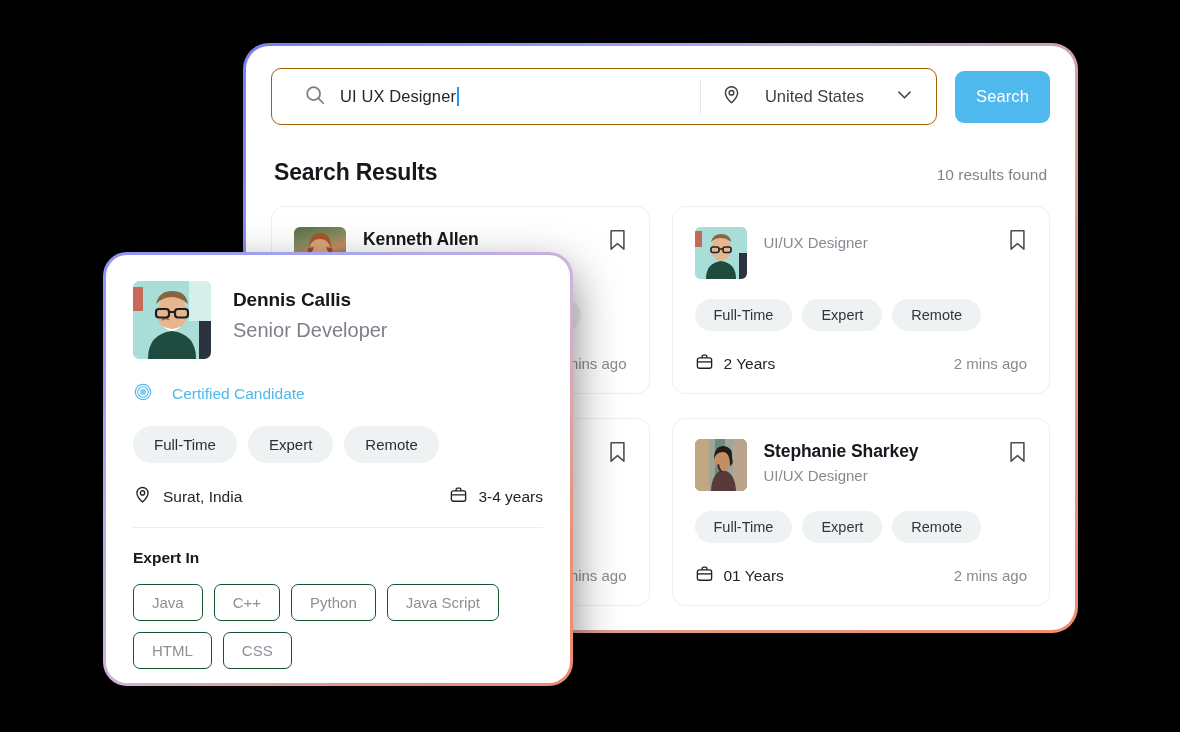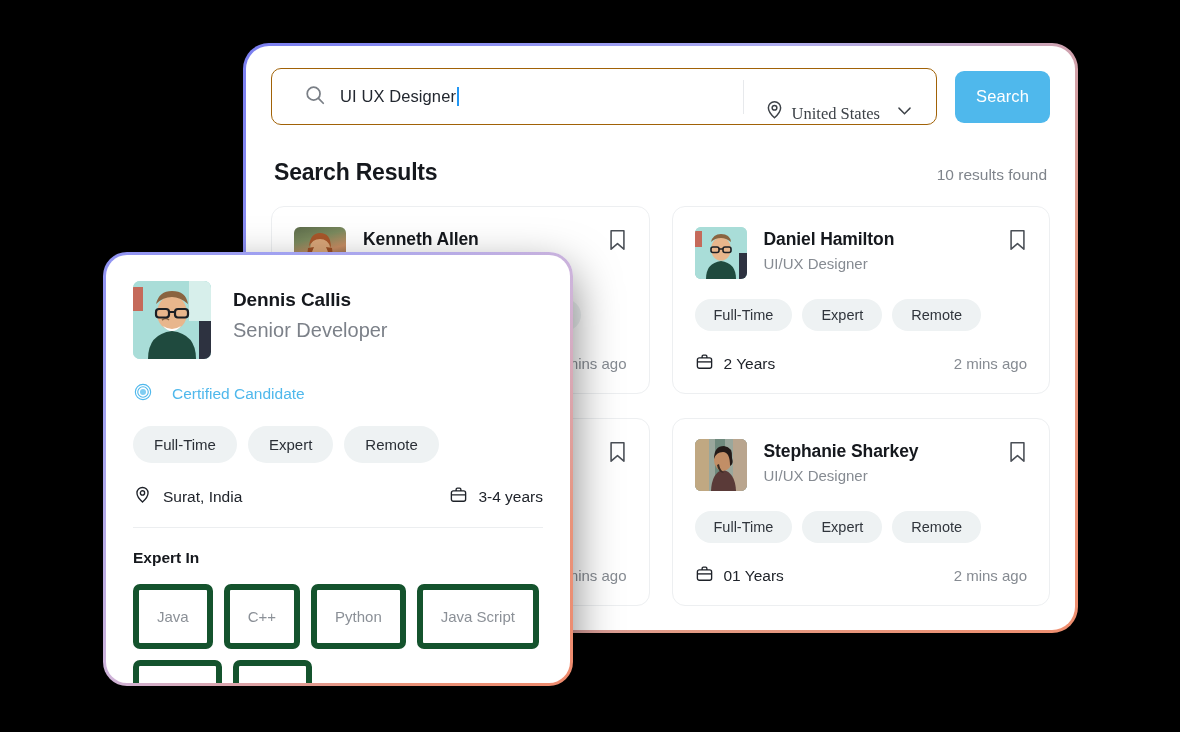--- a/index.html
+++ b/index.html
@@ -57,22 +57,22 @@
     letter-spacing: .1px;
   }
   .caret {
     display: inline-block;
     width: 2px; height: 19px;
     background: #2196f3;
     margin-left: 1px;
   }
   .vdiv { width: 1px; height: 34px; background: #e7e9ec; }
   .loc-group {
-    display: flex; align-items: flex-end; gap: 7px;
-    padding: 0 22px 0 20px; height: 100%; font-family: Liberation Serif, serif;
+    display: flex; align-items: center; gap: 23px;
+    padding: 0 22px 0 20px; height: 100%;
   }
   .pin-icon { color: #3d4248; display: block; }
   .loc-text { font-size: 16.5px; color: #3d4248; }
   .chev-icon { color: #3d4248; display: block; margin-left: 8px; }
   .search-btn {
     width: 95px; height: 52px;
     background: #4fb8ec;
     border: none; border-radius: 9px;
     color: #fff; font-size: 16.5px;
     font-family: "Liberation Sans", sans-serif;
@@ -180,23 +180,23 @@
     border-bottom: 1px solid #eceef0;
   }
   .loc-wrap { display: flex; align-items: center; gap: 11px; }
   .loc-pin { color: #1e2229; display: block; }
   .loc-label { font-size: 15.5px; color: #20242b; }
   .yrs-wrap { display: flex; align-items: center; gap: 10px; }
   .yrs-label { font-size: 15.5px; color: #20242b; }
   .expert-title { font-size: 15.5px; font-weight: bold; color: #15181d; margin-top: 21px; }
   .skills { display: flex; flex-wrap: wrap; gap: 11px; margin-top: 17px; max-width: 420px; }
   .skill {
-    border: 6px solid #14532d;
+    border: 1px solid #14532d;
     border-radius: 7px;
-    padding: 18px 18px;
+    padding: 9px 18px;
     font-size: 15px;
     color: #8b9097;
     background: #fff;
   }
 </style>
 </head>
 <body>
 
 <div id="stage">
 
@@ -294,21 +294,20 @@
                   <rect x="44" y="26" width="8" height="26" fill="#2d3240"></rect>
                   <path d="M11 52 Q11 36 26 34 Q41 36 41 52 Z" fill="#1f4a3e"></path>
                   <ellipse cx="26" cy="22" rx="10" ry="11.5" fill="#e8b68c"></ellipse>
                   <path d="M16 15 Q18 7 26 7 Q35 7 36 15 Q31 11 26 11 Q20 11 16 15Z" fill="#8a6440"></path>
                   <rect x="16" y="20" width="8" height="5.5" rx="2" fill="none" stroke="#1c1f24" stroke-width="1.6"></rect>
                   <rect x="28" y="20" width="8" height="5.5" rx="2" fill="none" stroke="#1c1f24" stroke-width="1.6"></rect>
                   <line x1="24" y1="22" x2="28" y2="22" stroke="#1c1f24" stroke-width="1.6"></line>
                 </svg>
               </div>
               <div class="cand-meta">
-                <div class="cand-name">Daniel Hamilton</div>
                 <div class="cand-role">UI/UX Designer</div>
               </div>
             </div>
             <button class="bookmark-btn">
               <svg width="19" height="22" viewBox="0 0 20 24" fill="none" stroke="currentColor" stroke-width="1.7" stroke-linejoin="round">
                 <path d="M3 2h14v20l-7-6-7 6z"></path>
               </svg>
             </button>
             <div class="tag-row">
               <span class="tag">Full-Time</span>

